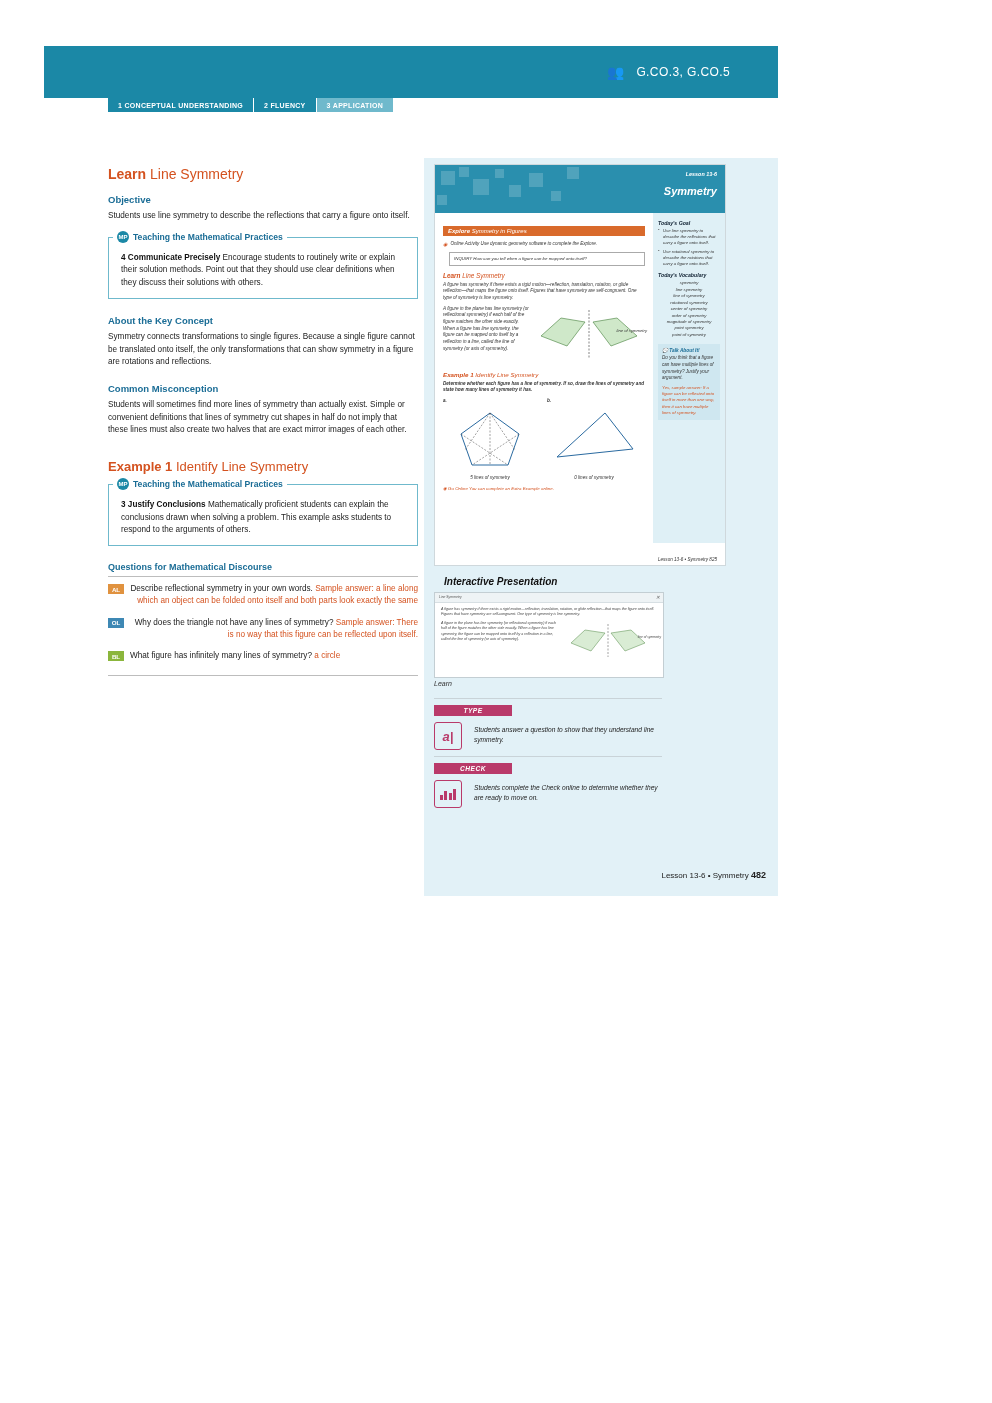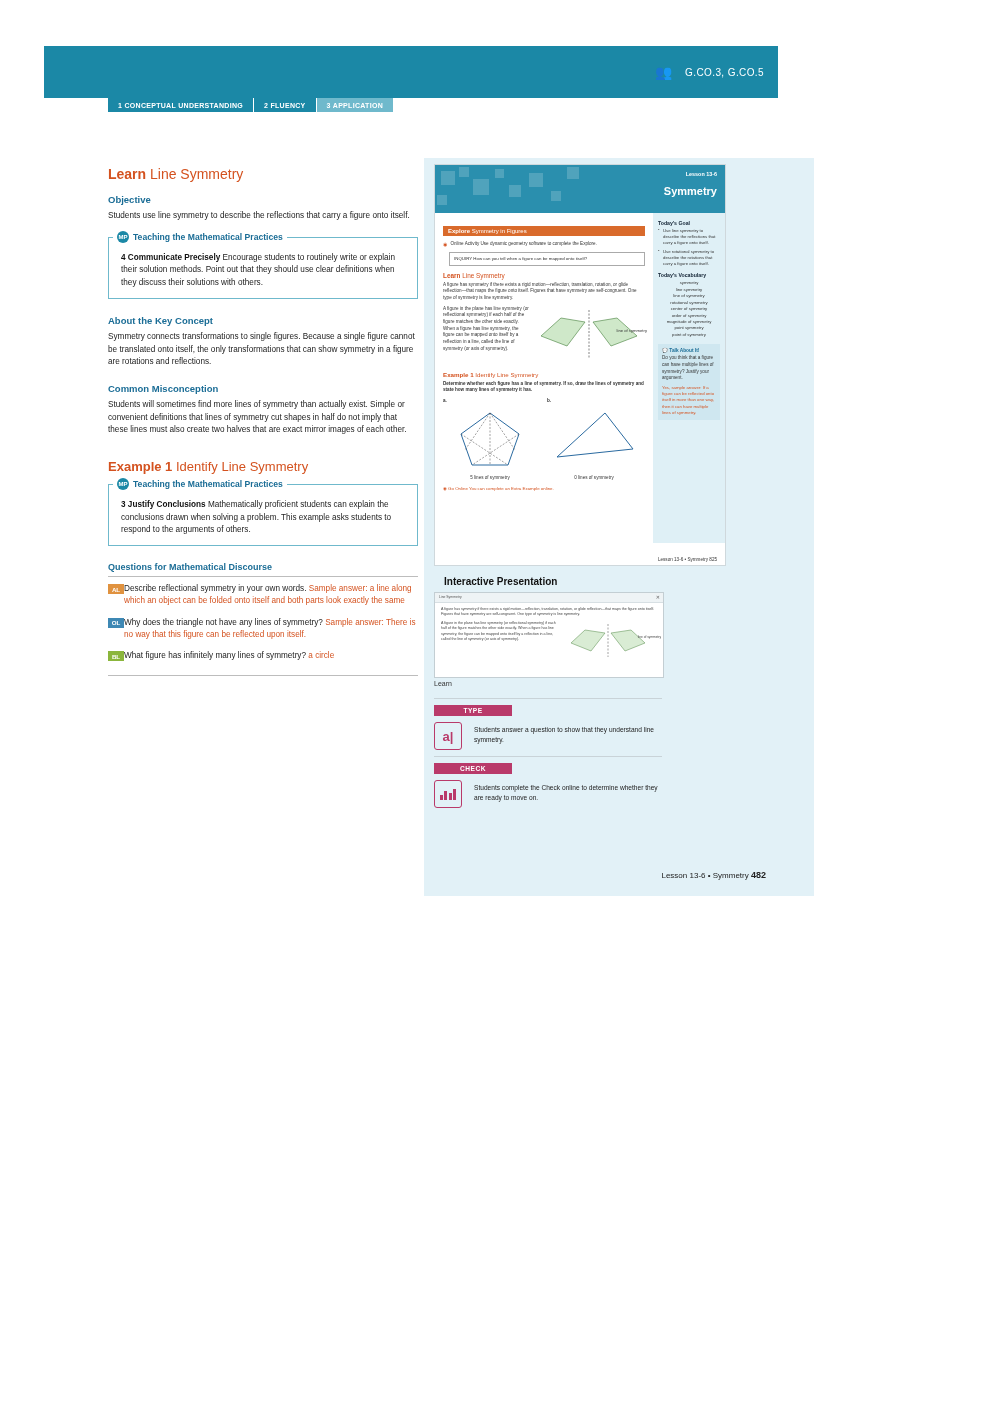--- a/index.html
+++ b/index.html
@@ -29,23 +29,23 @@
     left: 0; top: 0;
     width: 734px;
     height: 52px;
     background: #1b88a6;
     display: flex;
     align-items: center;
     justify-content: flex-end;
   }
   .standards {
     color: #ffffff;
-    font-size: 10px;
+    font-size: 12px;
     letter-spacing: .4px;
-    margin-right: 14px;
+    margin-right: 48px;
   }
   .people-icon {
     margin-right: 12px;
     color: #f7d33a;
     font-size: 14px;
     line-height: 1;
   }
   
   .tabstrip {
     position: absolute;
@@ -147,21 +147,23 @@
   .qmd-head {
     color: #1b6d96;
     font-size: 9px;
     font-weight: bold;
     margin: 16px 0 6px 0;
     border-bottom: 1px solid #bdbdbd;
     padding-bottom: 4px;
   }
   .q-row {
     display: flex;
+    gap: 6px;
     margin-bottom: 9px;
+    text-align: right;
   }
   .q-badge {
     flex: 0 0 auto;
     width: 16px; height: 10px;
     font-size: 6.2px;
     font-weight: bold;
     color: #ffffff;
     display: flex;
     align-items: center;
     justify-content: center;
@@ -180,23 +182,24 @@
     border: none;
     border-top: 1px solid #bdbdbd;
     margin: 12px 0 0 0;
   }
 
   
   .rightcol {
     position: absolute;
     left: 380px;
     top: 112px;
-    width: 390px;
+    width: 354px;
     bottom: 0;
     background: #e2f1f7;
+    font-style: italic;
   }
   .book-page {
     position: absolute;
     left: 10px;
     top: 6px;
     width: 290px;
     height: 400px;
     background: #ffffff;
     border: 1px solid #cfd8dc;
   }

